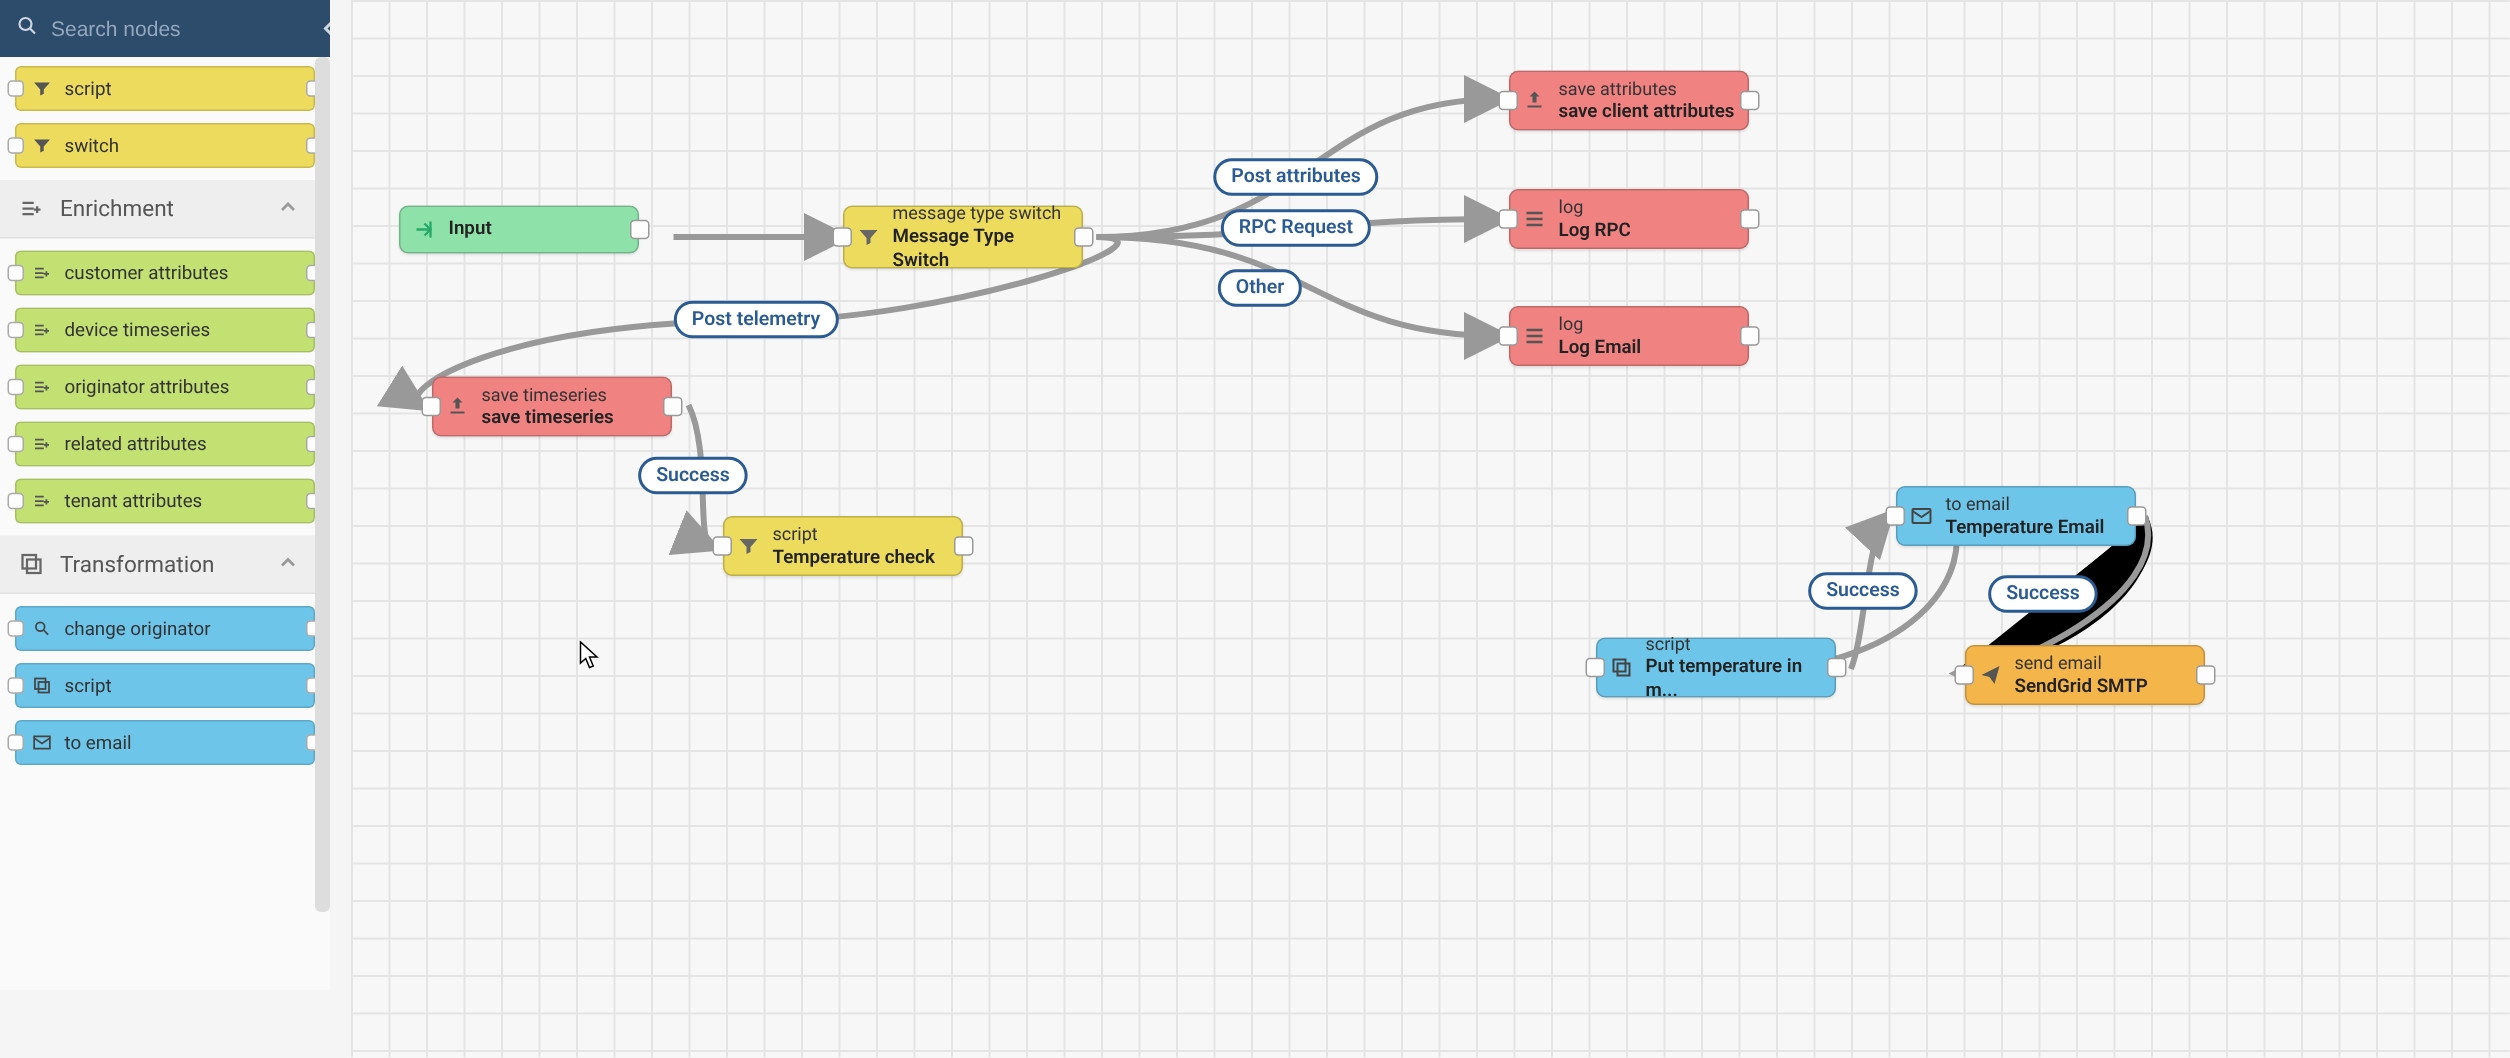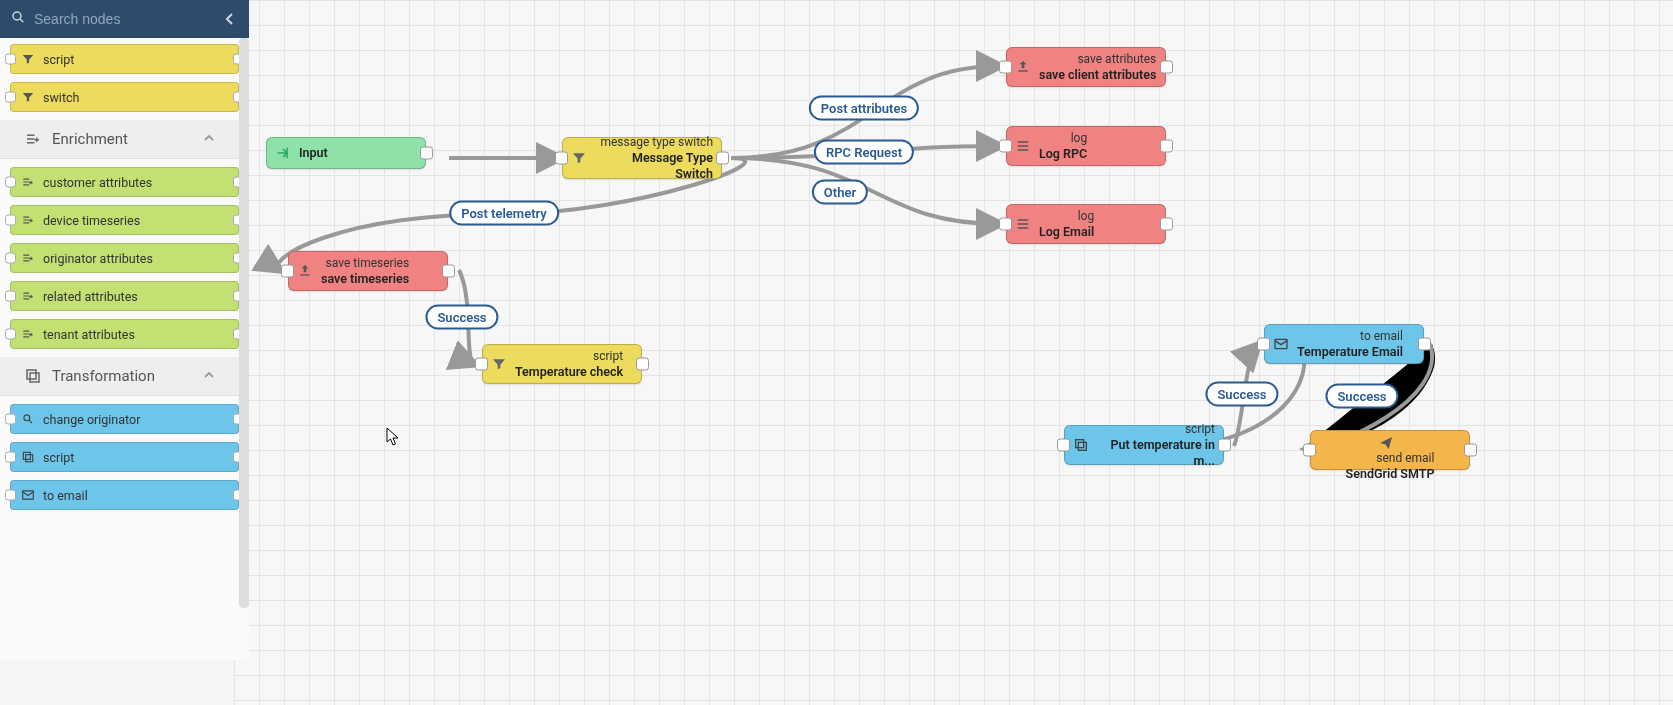--- a/index.html
+++ b/index.html
@@ -9,21 +9,21 @@
     width: 1673px;
     height: 705px;
     position: relative;
     overflow: hidden;
   }
   
   
   .sidebar {
     position: absolute;
     left: 0; top: 0;
-    width: 249px;
+    width: 220px;
     height: 660px;
     background: #fafafa;
     z-index: 10;
     overflow-y: auto;
   }
   .sidebar-scroll {
     position: absolute;
     right: 0;
     top: 38px;
     width: 10px;
@@ -52,21 +52,21 @@
   .collapse-btn {
     width: 18px; height: 18px;
     display: flex; align-items: center; justify-content: center;
     color: #cdd7e2;
     cursor: pointer;
   }
   
   .section-header {
     display: flex;
     align-items: center;
-    padding: 10px 24px;
+    padding: 10px 12px;
     color: #555;
     font-size: 15px;
     cursor: pointer;
     background: #eeeeee;
     border-bottom: 1px solid #e0e0e0;
     text-align: center;
   }
   .section-header .chev {
     margin-left: auto;
     color: #999;
@@ -102,21 +102,21 @@
   }
   .port-l { left: -6px; }
   .port-r { right: -6px; }
   .palette-node .icon { margin: 0 8px 0 4px; display:flex; }
   
   .c-yellow { background: #ecdb5c; }
   .c-lime   { background: #c2e172; }
   .c-blue   { background: #6ec5ea; }
   .c-green  { background: #8de1a9; }
   .c-red    { background: #f08282; }
-  .c-orange { background: #f4b64a; flex-direction: column; }
+  .c-orange { background: #f4b64a; }
   
   
   .canvas {
     position: absolute;
     left: 234px; top: 0;
     right: 0; bottom: 0;
     background-color: #f7f7f7;
     background-image:
       linear-gradient(#e4e4e4 1px, transparent 1px),
       linear-gradient(90deg, #e4e4e4 1px, transparent 1px);
@@ -128,21 +128,21 @@
     border-radius: 6px;
     border: 1px solid rgba(0,0,0,0.2);
     display: flex;
     align-items: center;
     padding: 4px 8px;
     font-size: 12px;
     color: #333;
     box-shadow: 0 1px 2px rgba(0,0,0,0.1);
   }
   .cnode .icon { margin-right: 8px; display:flex; }
-  .cnode .txt { display:flex; flex-direction:column; line-height:1.25;text-align:right; }
+  .cnode .txt { display:flex; flex-direction:column; line-height:1.25; }
   .cnode .txt .t1 { font-size: 12px; color: #333; }
   .cnode .txt .t2 { font-size: 12.5px; font-weight: 600; color: #222; }
   .cnode .nport-l, .cnode .nport-r {
     width: 13px; height: 13px;
     background: #fdfdfd;
     border: 1px solid #999;
     border-radius: 3px;
     position: absolute;
     top: 50%;
     transform: translateY(-50%);
@@ -507,21 +507,21 @@
           <path d="M3 12l18-9-5 18-5-7z"></path>
         </svg>
       </span>
     <div class="txt">
       <span class="t1">send email</span>
       <span class="t2">SendGrid SMTP</span>
     </div>
     <span class="nport-r"></span>
   </div>
 
-  <div class="edge-label" style="left:630px; top:108px;">Post attributes</div>
+  <div class="edge-label" style="left:630px; top:118px;">Post attributes</div>
   <div class="edge-label" style="left:630px; top:152px;">RPC Request</div>
   <div class="edge-label" style="left:596px; top:192px;margin-left:10px;">Other</div>
   <div class="edge-label" style="left:270px; top:213px;">Post telemetry</div>
   <div class="edge-label" style="left:228px; top:317px;">Success</div>
   <div class="edge-label" style="left:1008px; top:394px;">Success</div>
   <div class="edge-label" style="left:1128px; top:396px;">Success</div>
 
   <svg class="cursor-img" style="left:152px; top:427px;" viewBox="0 0 14 20">
     <path d="M1 1 L1 15 L4.5 12 L7 18 L9.5 17 L7 11 L12 11 Z" fill="#fff" stroke="#000" stroke-width="1"></path>
   </svg>

